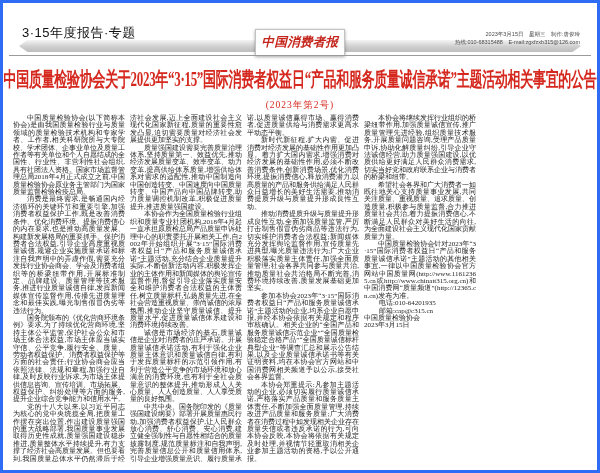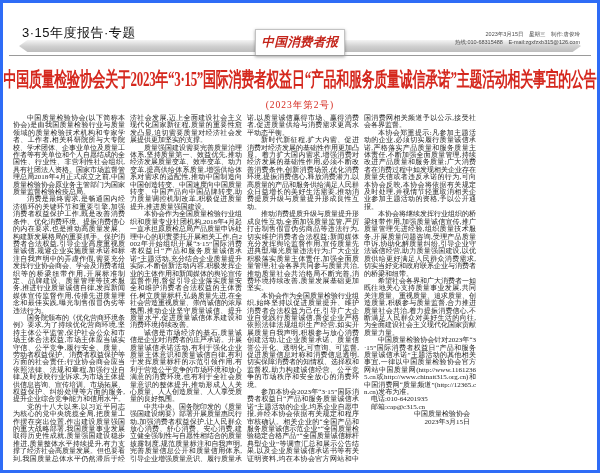--- a/index.html
+++ b/index.html
@@ -42,22 +42,22 @@
     position:absolute;top:96px;left:0;width:100%;text-align:center;
     color:#d5281e;font-size:9.5px;letter-spacing:1px;
   }
   
   .body-columns{
     position:absolute;top:112px;left:10px;width:580px;height:352px;
     column-count:5;column-gap:5px;column-fill:auto;
     font-size:7px;line-height:1.06;text-align:justify;color:#232323;
   }
   .body-columns p{margin:0;text-indent:2em;word-break:break-all;}
-  .body-columns p.contact{text-indent:1em;}
-  .body-columns p.sign{text-align:right;text-indent:0;padding-right:6px;}
+  .body-columns p.contact{text-indent:1em;margin-left:8px;}
+  .body-columns p.sign{text-align:left;text-indent:0;padding-right:6px;}
 </style>
 </head>
 <body>
 
 <div class="page">
 
   <div class="ribbon-band"></div>
 
   <div class="section-label">3·15年度报告·专题</div>
 
@@ -79,21 +79,20 @@
       <p class="normal">中国质量检验协会(以下简称本协会)是由我国质量检验行业与质量领域的质量检验技术机构和专家学者、工作者,相关科研院所与大专院校、学术团体、企事业单位及质量工作者等有关单位和个人自愿结成的全国性、行业性、非营利性社会组织,具有社团法人资格。国家市场监督管理总局2018年4月正式成立之前,中国质量检验协会原业务主管部门为国家质量监督检验检疫总局。</p>
       <p class="normal">消费是最终需求,是畅通国内经济循环的关键环节和重要引擎,加强消费者权益保护工作,既是改善消费条件、优化消费环境、提振消费信心的内在要求,也是推动高质量发展、构建新发展格局的重要抓手。保护消费者合法权益,引导企业高度重视质量诚信,规避企业实施质量承诺和标注自我声明中的弄虚作假,需要充分发挥行业协会商会、学会及消费者组织等的桥梁纽带作用,开展标准制定、品牌建设、质量管理等技术服务,推进行业质量诚信自律,发挥新闻媒体宣传监督作用,传播先进质量理念和最佳实践,曝光制售假冒伪劣等违法行为。</p>
       <p class="normal">国务院颁布的《优化营商环境条例》要求,为了持续优化营商环境,坚持主体公平监管,保护社会公众和市场主体合法权益,市场主体应当诚实守信、公平竞争,履行安全、质量、劳动者权益保护、消费者权益保护等方面的社会责任;行业协会商会应当依照法律、法规和章程,加强行业自律,及时反映行业诉求,为市场主体提供信息咨询、宣传培训、市场拓展、权益保护、纠纷处理等方面的服务,提升企业综合竞争能力和信用水平。</p>
       <p class="normal">党的十八大以来,以习近平同志为核心的党中央统揽全局,把质量工作摆在突出位置,作出建设质量强国的重大战略部署,我国质量事业发展取得历史性成就,质量强国建设稳步推进,质量整体水平持续提升,有力支撑了经济社会高质量发展。但也要看到,我国质量总体水平仍然滞后于经济社会发展,迈上全面建设社会主义现代化国家新征程,质量的重要性愈发凸显,迫切需要质量对经济社会发展提供更加坚实的支撑。</p>
       <p class="normal">质量强国建设需要完善质量治理体系,坚持质量第一、效益优先,推动经济发展质量变革、效率变革、动力变革,提高供给体系质量,增强供给体系对需求的适配性,推动中国制造向中国创造转变、中国速度向中国质量转变、中国产品向中国品牌转变,助力质量调控机制改革,积极促进质量提升,推进质量强国建设。</p>
       <p class="normal">本协会作为全国质量检验行业组织和质量专业社团机构,2018年4月起一直承担原质检总局产品质量申诉处理中心的职责委托开展相关工作,自2002年开始组织开展“3·15”国际消费者权益日“产品和服务质量诚信承诺”主题活动,充分结合企业质量提升实际,不断创新活动内容,积极发挥企业的主体作用和新闻媒体的舆论宣传监督作用,督促引导企业落实质量安全和维护消费者合法权益的主体责任,树立质量标杆,弘扬质量先进,在全社会营造重视质量、崇尚诚信的浓厚氛围,推动企业坚守质量诚信、提升质量水平,促进质量诚信体系建设和消费环境持续改善。</p>
       <p class="normal">诚信是市场经济的基石,质量诚信是企业对消费者的庄严承诺。开展质量诚信承诺活动,有利于强化企业质量主体意识和质量诚信自律,有利于发挥质量标杆的示范引领作用,有利于营造公平竞争的市场环境和放心满意的消费环境,也有利于全社会质量意识的整体提升,推动形成人人关心质量、人人创造质量、人人享受质量的良好氛围。</p>
       <p class="normal">中共中央、国务院印发的《质量强国建设纲要》部署开展质量惠民行动,加强消费者权益保护,让人民群众放心消费、舒心消费、安心消费,建立健全强制性与自愿性相结合的质量披露制度,规范质量标注和自我声明,完善质量信息公开和质量信用体系,引导企业增强质量意识、履行质量承诺,以质量诚信赢得市场、赢得消费者,促进质量供给与消费需求更高水平动态平衡。</p>
       <p class="normal">新时代新征程,扩大内需、促进消费对经济发展的基础性作用更加凸显。着力扩大国内需求,增强消费对经济发展的基础性作用,必须不断改善消费条件,创新消费场景,优化消费环境,提振消费信心,释放消费潜力,以高质量的产品和服务供给满足人民群众日益增长的美好生活需要,推动消费提质升级与质量提升形成良性互动。</p>
       <p class="normal">推动消费提质升级与质量提升形成良性互动,全面加强质量监管,严厉打击制售假冒伪劣商品等违法行为,切实维护消费者合法权益;新闻媒体充分发挥舆论监督作用,宣传质量先进典型,曝光质量违法行为;广大企业积极落实质量主体责任,加强全面质量管理;社会各界共同参与质量共治,推动质量社会共治格局不断完善,消费环境持续改善,质量发展基础更加坚实。</p>
-      <p class="normal">本协会作为全国质量检验行业组织,始终坚持以促进质量提升、维护消费者合法权益为己任,引导广大企业自觉践行质量诚信,督促企业严格依照法律法规组织生产经营,如实开展质量自我声明,积极参与放心消费创建活动,让企业质量承诺、质量信誉公开化、透明化,可查询、可监督,促进质量信息对称和消费信息透明,切实保障消费者的知情权、选择权和监督权,助力构建诚信经营、公平竞争的市场秩序和安全放心的消费环境。</p>
       <p class="normal">参加本协会2023年“3·15”国际消费者权益日“产品和服务质量诚信承诺”主题活动的企业,均系企业自愿申报,并经本协会依据有关规定和程序审核确认。相关企业的“全国产品和服务质量诚信示范企业”“全国质量检验稳定合格产品”“全国质量诚信标杆典型企业”等调查汇总和展示公告结果,以及企业质量诚信承诺书等有关证明资料,均在本协会官方网站和中国消费网相关频道予以公示,接受社会各界监督。</p>
       <p class="normal">本协会郑重提示:凡参加主题活动的企业,必须切实履行质量诚信承诺,严格落实产品质量和服务质量主体责任,不断加强全面质量管理,持续改进产品质量和服务质量;广大消费者在消费过程中如发现相关企业存在质量失信或者违反承诺的行为,可向本协会反映,本协会将依据有关规定及时处理,并视情节轻重取消相关企业参加主题活动的资格,予以公开通报。</p>
       <p class="normal">本协会将继续发挥行业组织的桥梁纽带作用,加强质量诚信宣传,推广质量管理先进经验,组织质量技术服务,开展质量问题咨询,受理产品质量申诉,协助化解质量纠纷,引导企业守法诚信经营,助力质量强国建设,以优质供给更好满足人民群众消费需求,切实当好党和政府联系企业与消费者的桥梁和纽带。</p>
       <p class="normal">希望社会各界和广大消费者一如既往地关心支持质量事业发展,共同关注质量、重视质量、追求质量、创造质量,积极参与质量监督,合力推进质量社会共治,着力提振消费信心,不断满足人民群众对美好生活的向往,为全面建设社会主义现代化国家贡献质量力量。</p>
       <p class="normal">中国质量检验协会针对2023年“3·15”国际消费者权益日“产品和服务质量诚信承诺”主题活动的其他相关事宜,一律以中国质量检验协会官方网站中国质量网(http://www.11612365.cn或http://www.chinatt315.org.cn)和中国消费网“质量频道”(http://12365.cn.cn)发布为准。</p>
       <p class="contact">电话:010-64201935</p>
       <p class="contact">邮箱:cap@c315.cn</p>
       <p class="sign">中国质量检验协会</p>
       <p class="sign">2023年3月15日</p>
     </div>

